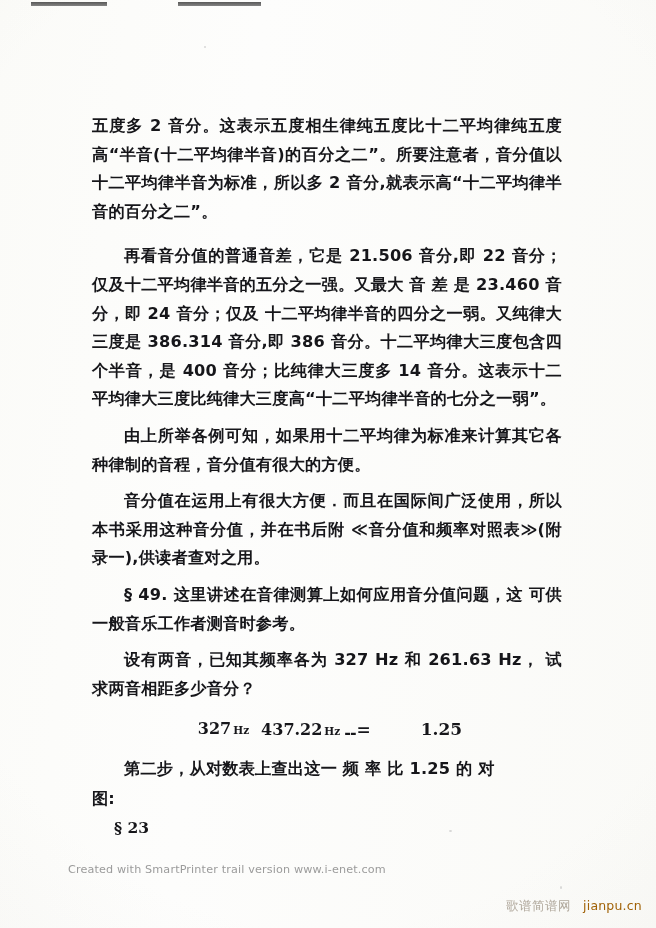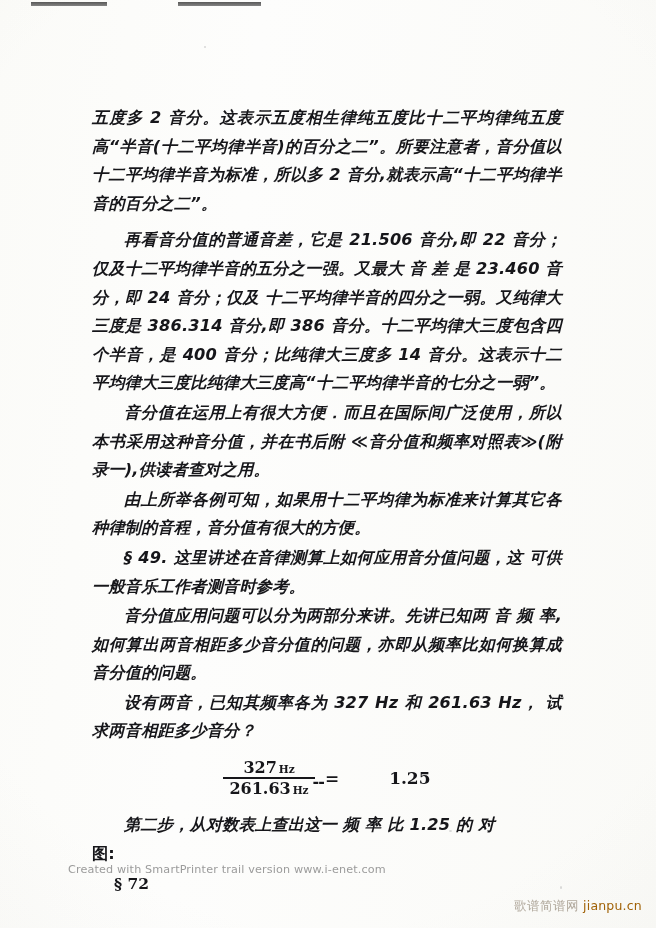--- a/index.html
+++ b/index.html
@@ -36,31 +36,30 @@
   .scanbar.b { left: 178px; width: 83px; }
 
   .content {
     position: absolute;
     left: 92px;
     top: 104px;
     width: 470px;
   }
 
   p.para {
-    margin: 0 0 1px 0;
+    margin: 8px 0 1px 0;
     font-family: "DejaVu Sans", sans-serif;
     font-size: 16.2px;
     font-weight: 700;
     line-height: 28.6px;
     color: #16161a;
     text-align: justify;
     text-justify: inter-character;
     letter-spacing: .2px;
     text-indent: 0;
-    font-style: italic;
     -webkit-font-smoothing: none;
   }
   p.para.indent { text-indent: 32px; }
 
   .gap { height: 7px; }
 
   
   .eqwrap {
     margin: 13px 0 13px 0;
     display: flex;
@@ -69,21 +68,21 @@
   }
   .eq {
     display: inline-flex;
     align-items: center;
     font-family: "DejaVu Serif", serif;
     font-weight: 700;
     color: #16161a;
   }
   .frac {
     display: inline-flex;
-    flex-direction: column;
+    flex-direction: row;
     align-items: center;
     line-height: 1.08;
   }
   .frac .top {
     font-size: 16px;
     padding: 0 6px 1px 6px;
   }
   .frac .bar {
     width: 100%;
     height: 2px;
@@ -140,21 +139,21 @@
     color: #9b9b9b;
     letter-spacing: .15px;
     white-space: nowrap;
   }
   .footer-right {
     position: absolute;
     right: 14px;
     top: 898px;
     display: flex;
     align-items: baseline;
-    gap: 4px;
+    gap: 12px;
     white-space: nowrap;
   }
   .footer-right .cn {
     font-family: "DejaVu Sans", sans-serif;
     font-size: 12.5px;
     color: #b0a89c;
     letter-spacing: .5px;
   }
   .footer-right .dom {
     font-family: "DejaVu Sans", sans-serif;
@@ -183,53 +182,52 @@
 <div class="speck" style="left:560px;top:886px;width:2px;height:3px;"></div>
 
 <div class="content">
 
   <p class="para">五度多 2 音分。这表示五度相生律纯五度比十二平均律纯五度高“半音(十二平均律半音)的百分之二”。所要注意者，音分值以十二平均律半音为标准，所以多 2 音分,就表示高“十二平均律半音的百分之二”。</p>
 
   <div class="gap"></div>
 
   <p class="para indent">再看音分值的普通音差，它是 21.506 音分,即 22 音分；仅及十二平均律半音的五分之一强。又最大 音 差 是 23.460 音分，即 24 音分；仅及 十二平均律半音的四分之一弱。又纯律大三度是 386.314 音分,即 386 音分。十二平均律大三度包含四个半音，是 400 音分；比纯律大三度多 14 音分。这表示十二平均律大三度比纯律大三度高“十二平均律半音的七分之一弱”。</p>
 
+  <p class="para indent">由上所举各例可知，如果用十二平均律为标准来计算其它各种律制的音程，音分值有很大的方便。</p>
+
   <p class="para indent">音分值在运用上有很大方便．而且在国际间广泛使用，所以本书采用这种音分值，并在书后附 ≪音分值和频率对照表≫(附录一),供读者查对之用。</p>
 
-  <p class="para indent">由上所举各例可知，如果用十二平均律为标准来计算其它各种律制的音程，音分值有很大的方便。</p>
-
   <p class="para indent">§ 49. 这里讲述在音律测算上如何应用音分值问题，这 可供一般音乐工作者测音时参考。</p>
 
-  <p class="para indent">音分值应用问题可以分为两部分来讲。先讲已知两 音 频 率,如何算出两音相距多少音分值的问题，亦即从频率比如何换算成音分值的问题。</p>
 
   <p class="para indent">设有两音，已知其频率各为 327 Hz 和 261.63 Hz， 试求两音相距多少音分？</p>
 
 
   <div class="eqwrap">
     <span class="eq">
       <span class="frac">
         <span class="top">
           <span>327</span><span class="unit">Hz</span>
         </span>
         <span class="bar"></span>
         <span class="bot">
-          <span>261.63</span><span class="unit">Hz</span>
+          <span>437.22</span><span class="unit">Hz</span>
         </span>
       </span>
       <span class="dashes">--</span>
       <span class="eqsign">=</span>
       <span class="rhs">1.25</span>
     </span>
   </div>
 
   <p class="para indent">第二步，从对数表上查出这一 频 率 比 1.25 的 对</p>
 
   <p class="tail-line">图:</p>
 
-  <p class="tail-sect">§ 72</p>
+  <p class="tail-sect">§ 23</p>
 
 </div>
 
 <div class="footer-left">Created with SmartPrinter trail version www.i-enet.com</div>
 
 <div class="footer-right">
   <span class="cn">歌谱简谱网</span>
   <span class="dom">jianpu.cn</span>
 </div>
 

